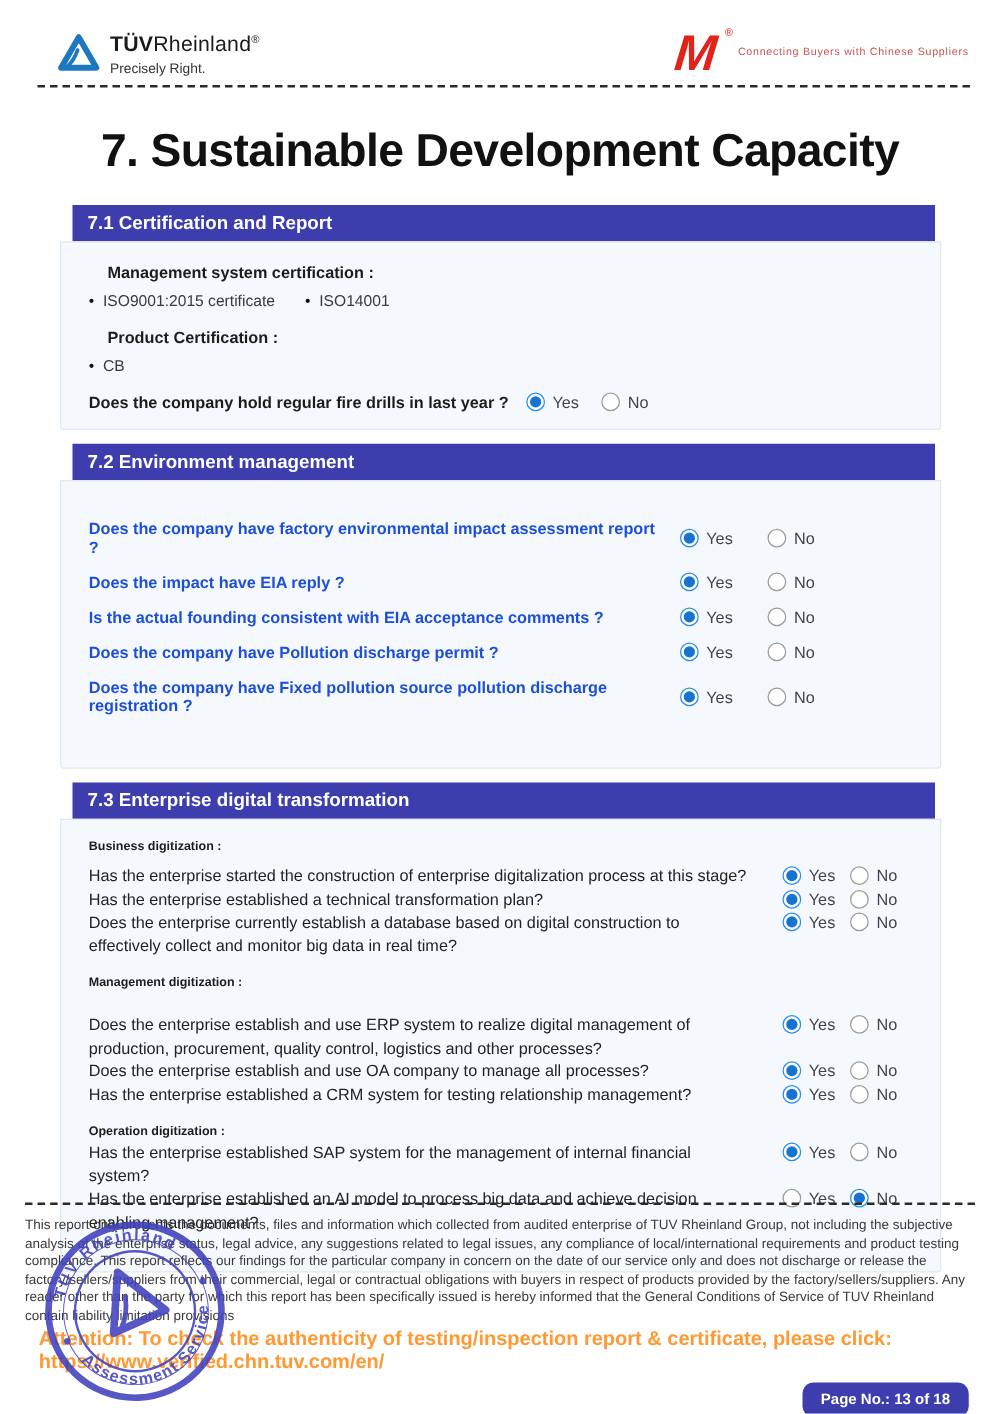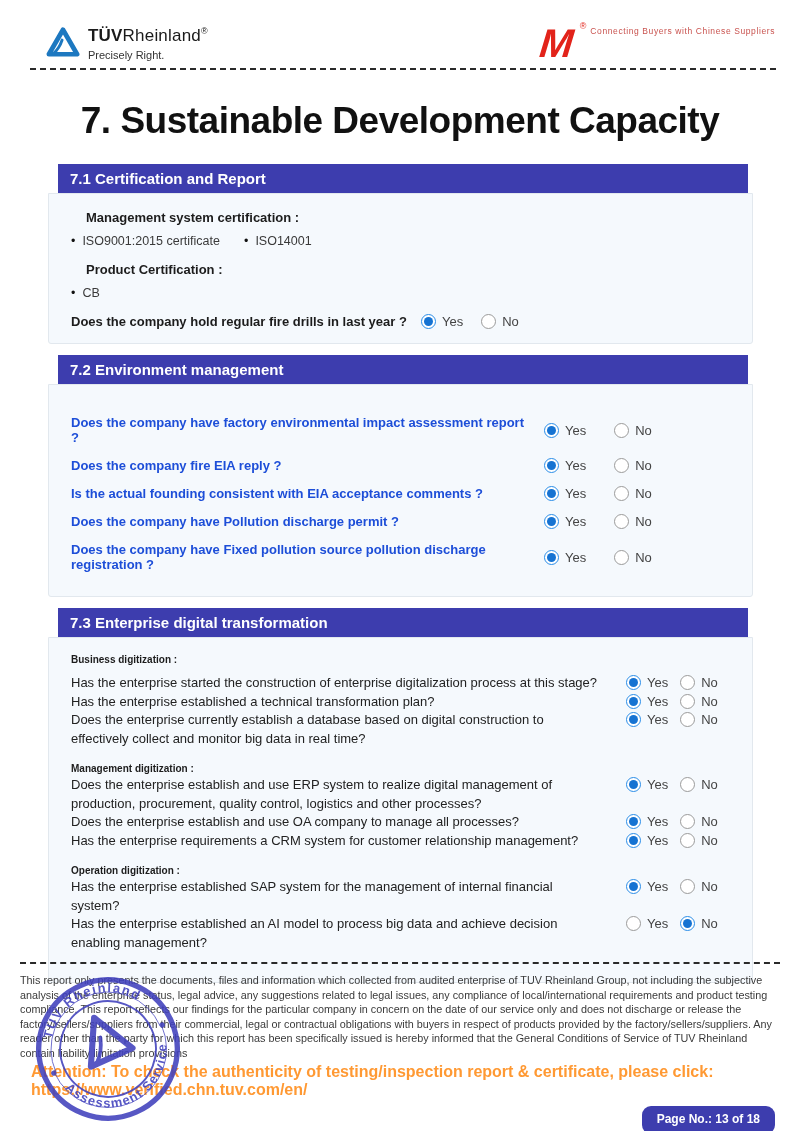--- a/index.html
+++ b/index.html
@@ -13,21 +13,21 @@
   .tuv-tri { width:34px; height:32px; }
   .tuv-text .brand { font-size:17px; color:#1a1a1a; letter-spacing:0.2px; }
   .tuv-text .brand b { font-weight:700; }
   .tuv-text .reg { font-size:9px; vertical-align:super; color:#1a1a1a; }
   .tuv-text .tag { font-size:11px; color:#333; margin-top:3px; }
   .mic-logo { position:absolute; right:0; top:0; display:flex; align-items:flex-start; gap:6px; }
   .mic-m { position:relative; width:44px; height:40px; }
   .mic-m .mchar { font-size:40px; font-weight:900; font-style:italic; color:#e2231a; line-height:38px; display:block; transform:skewX(-6deg); font-family:"Liberation Sans",sans-serif; }
   .mic-m .mreg { position:absolute; top:-3px; right:-2px; font-size:9px; color:#e2231a; }
   .mic-text .name { font-size:23px; font-weight:700; color:#2b2b2b; letter-spacing:-0.5px; line-height:26px; }
-  .mic-text .tag { font-size:8.5px; color:#c9534f; letter-spacing:0.6px; margin-top:2px; }
+  .mic-text .tag { font-size:8.5px; color:#c9534f; letter-spacing:0.6px; margin-top:12px; }
   .top-dots { position:absolute; top:68px; left:30px; right:24px; border-top:2.5px dashed #2a2a2a; }
 
   
   .page-title { margin-top:100px; text-align:center; font-size:37px; font-weight:700; color:#111; letter-spacing:-0.5px; }
 
   
   .sections { margin-top:22px; }
   .section { margin:0 47px 11px 48px; }
   .sec-head { margin:0 5px 0 10px; background:#3d3dae; color:#fff; font-size:15px; font-weight:700; padding:6px 0 6px 12px; }
   .sec-body { background:#f5f9fd; border:1px solid #e2e8ee; border-radius:0 0 3px 3px; padding:16px 22px 14px 22px; }
@@ -146,21 +146,21 @@
                 <span class="radio radio-yes checked"></span>
                 <span class="rlabel">Yes</span>
               </span>
             <span class="opt">
                 <span class="radio radio-no"></span>
                 <span class="rlabel">No</span>
               </span>
           </span>
         </div>
         <div class="qrow">
-          <span class="q">Does the company fire EIA reply ?</span>
+          <span class="q">Does the impact have EIA reply ?</span>
           <span class="answers answers-wide">
             <span class="opt">
                 <span class="radio radio-yes checked"></span>
                 <span class="rlabel">Yes</span>
               </span>
             <span class="opt">
                 <span class="radio radio-no"></span>
                 <span class="rlabel">No</span>
               </span>
           </span>
@@ -184,21 +184,21 @@
             <span class="opt">
                 <span class="radio radio-yes checked"></span>
                 <span class="rlabel">Yes</span>
               </span>
             <span class="opt">
                 <span class="radio radio-no"></span>
                 <span class="rlabel">No</span>
               </span>
           </span>
         </div>
-        <div class="qrow" style="margin-bottom:10px;">
+        <div class="qrow" style="margin-bottom:28px;">
           <span class="q">Does the company have Fixed pollution source pollution discharge registration ?</span>
           <span class="answers answers-wide">
             <span class="opt">
                 <span class="radio radio-yes checked"></span>
                 <span class="rlabel">Yes</span>
               </span>
             <span class="opt">
                 <span class="radio radio-no"></span>
                 <span class="rlabel">No</span>
               </span>
@@ -248,21 +248,21 @@
                 </span>
               <span class="opt">
                   <span class="radio radio-no"></span>
                   <span class="rlabel">No</span>
                 </span>
             </span>
           </div>
         </div>
 
         <div class="group">
-          <div class="glabel" style="margin-bottom:2px;">Management digitization :</div>
+          <div class="glabel" style="margin-bottom:19px;">Management digitization :</div>
           <div class="row73">
             <span class="q">Does the enterprise establish and use ERP system to realize digital management of production, procurement, quality control, logistics and other processes?</span>
             <span class="answers answers-narrow">
               <span class="opt">
                   <span class="radio radio-yes checked"></span>
                   <span class="rlabel">Yes</span>
                 </span>
               <span class="opt">
                   <span class="radio radio-no"></span>
                   <span class="rlabel">No</span>
@@ -276,21 +276,21 @@
                   <span class="radio radio-yes checked"></span>
                   <span class="rlabel">Yes</span>
                 </span>
               <span class="opt">
                   <span class="radio radio-no"></span>
                   <span class="rlabel">No</span>
                 </span>
             </span>
           </div>
           <div class="row73">
-            <span class="q">Has the enterprise requirements a CRM system for customer relationship management?</span>
+            <span class="q">Has the enterprise established a CRM system for testing relationship management?</span>
             <span class="answers answers-narrow">
               <span class="opt">
                   <span class="radio radio-yes checked"></span>
                   <span class="rlabel">Yes</span>
                 </span>
               <span class="opt">
                   <span class="radio radio-no"></span>
                   <span class="rlabel">No</span>
                 </span>
             </span>

